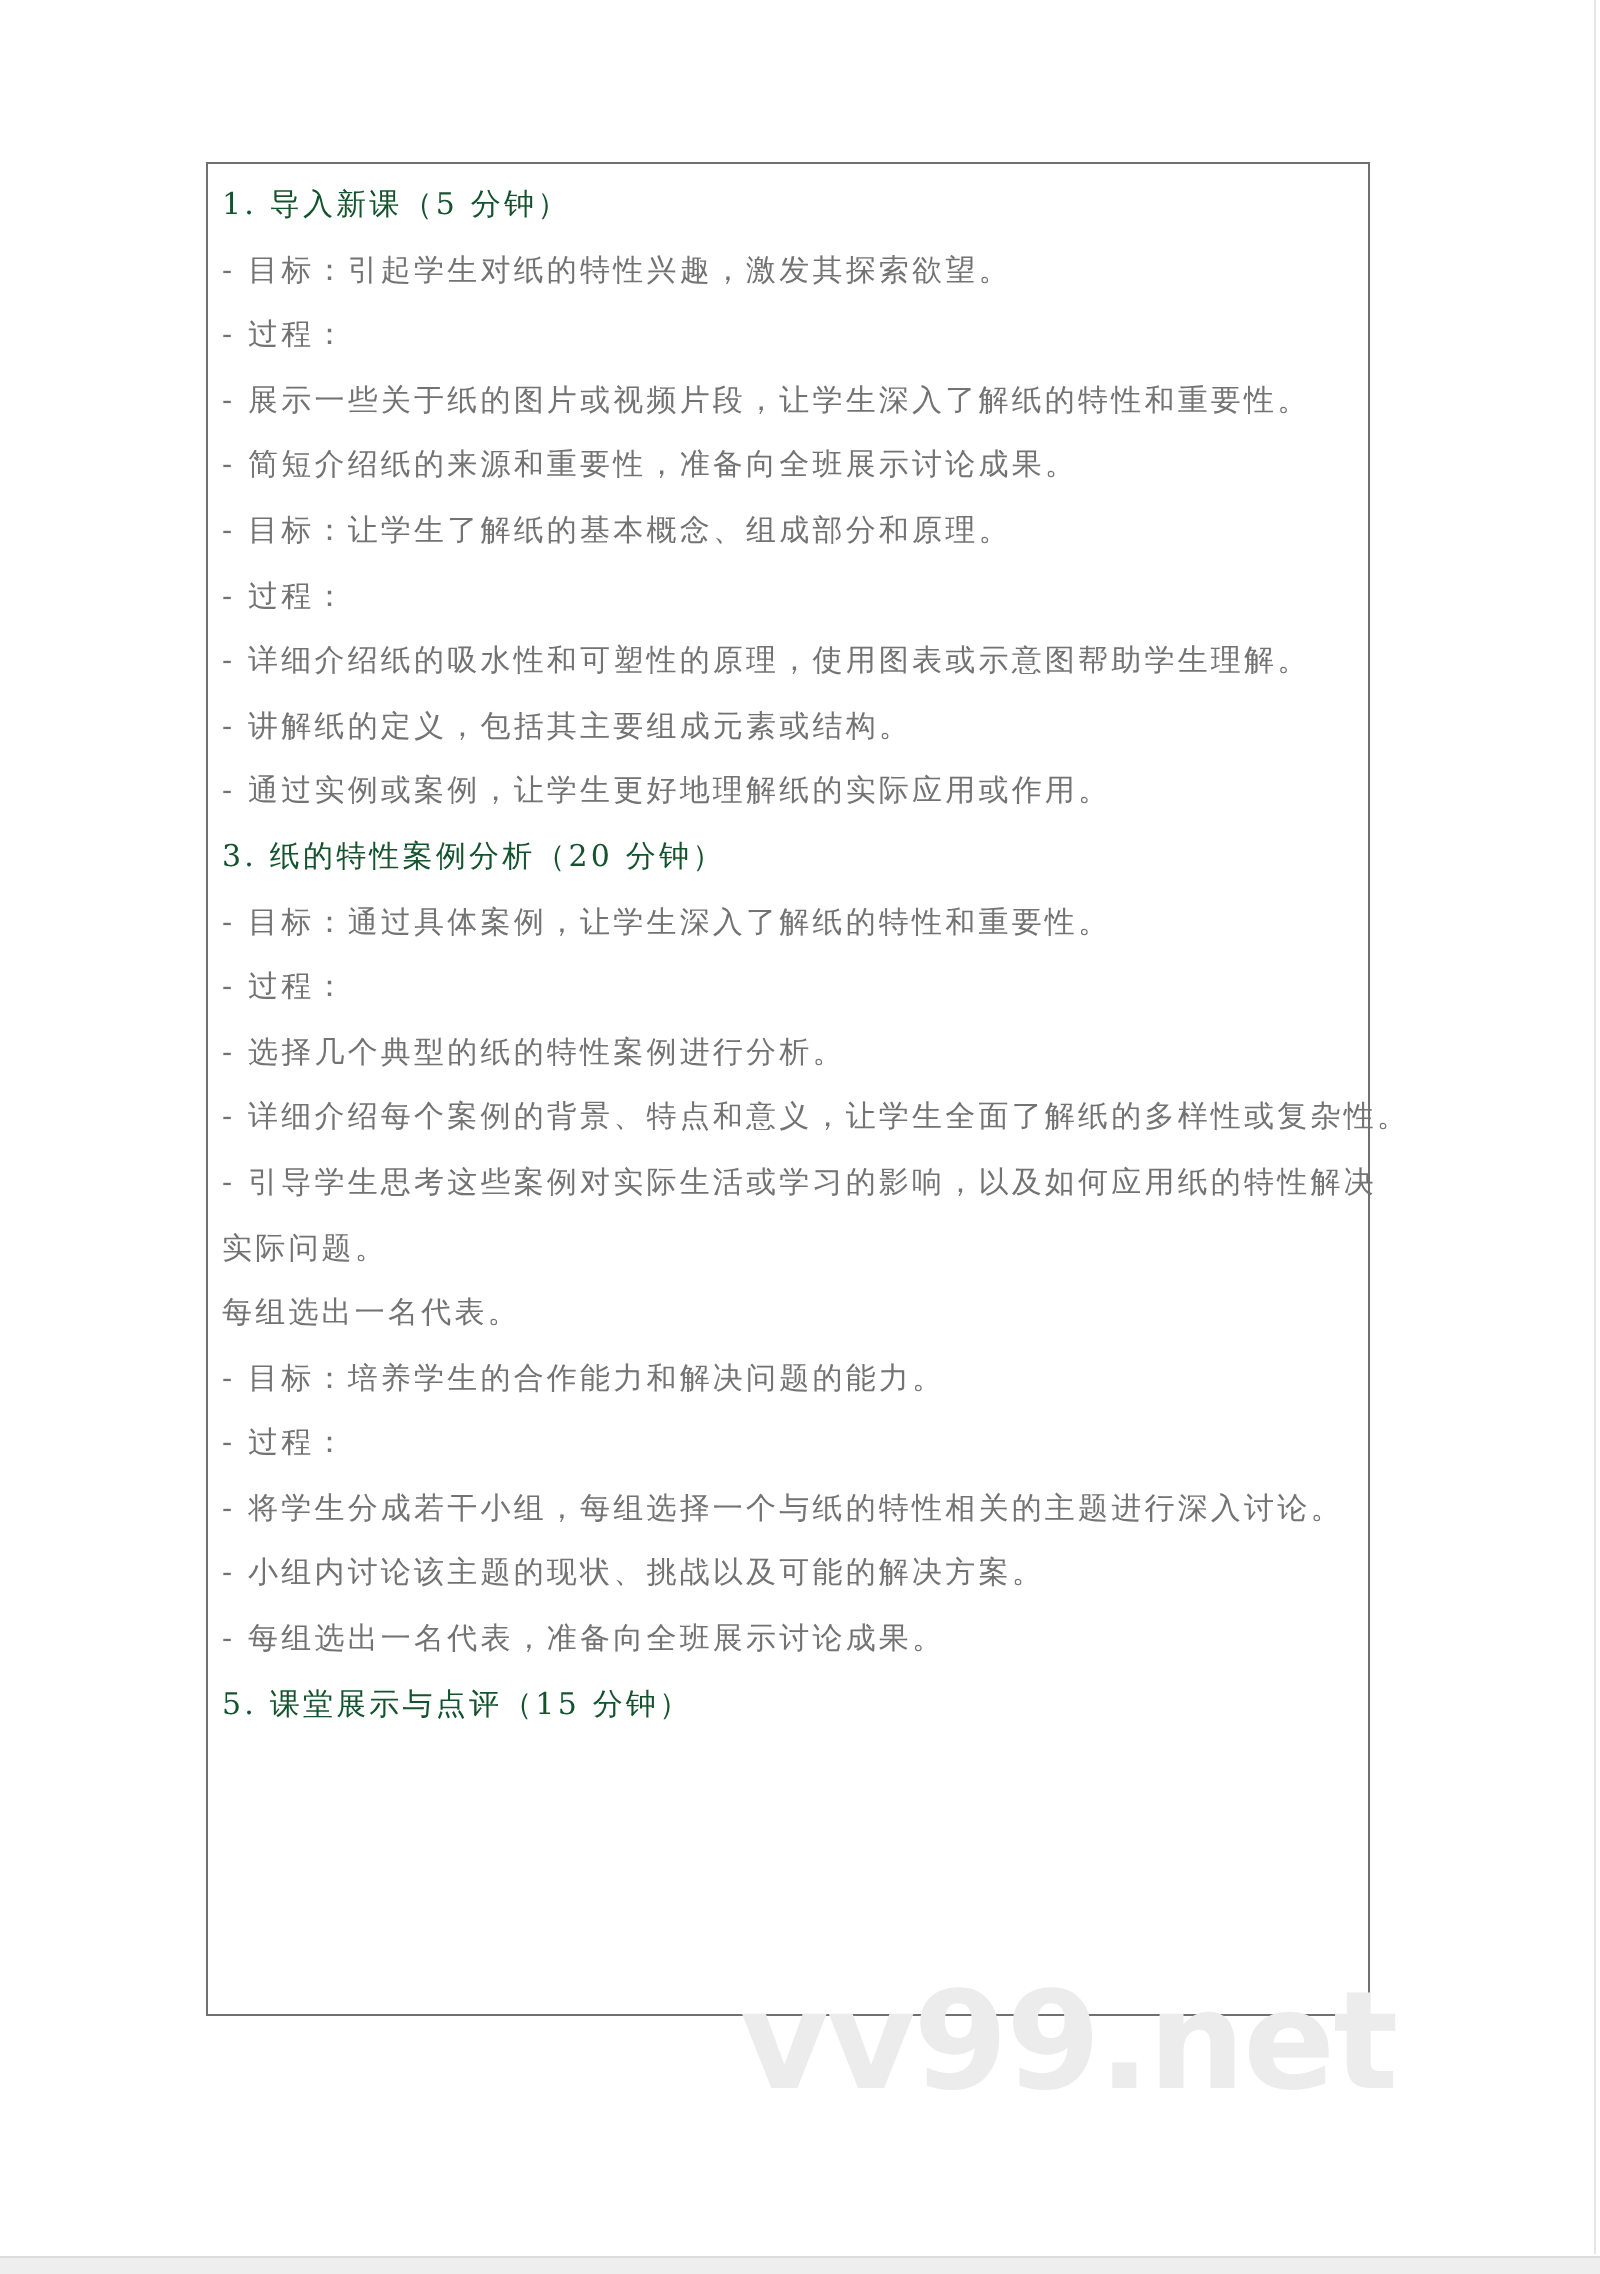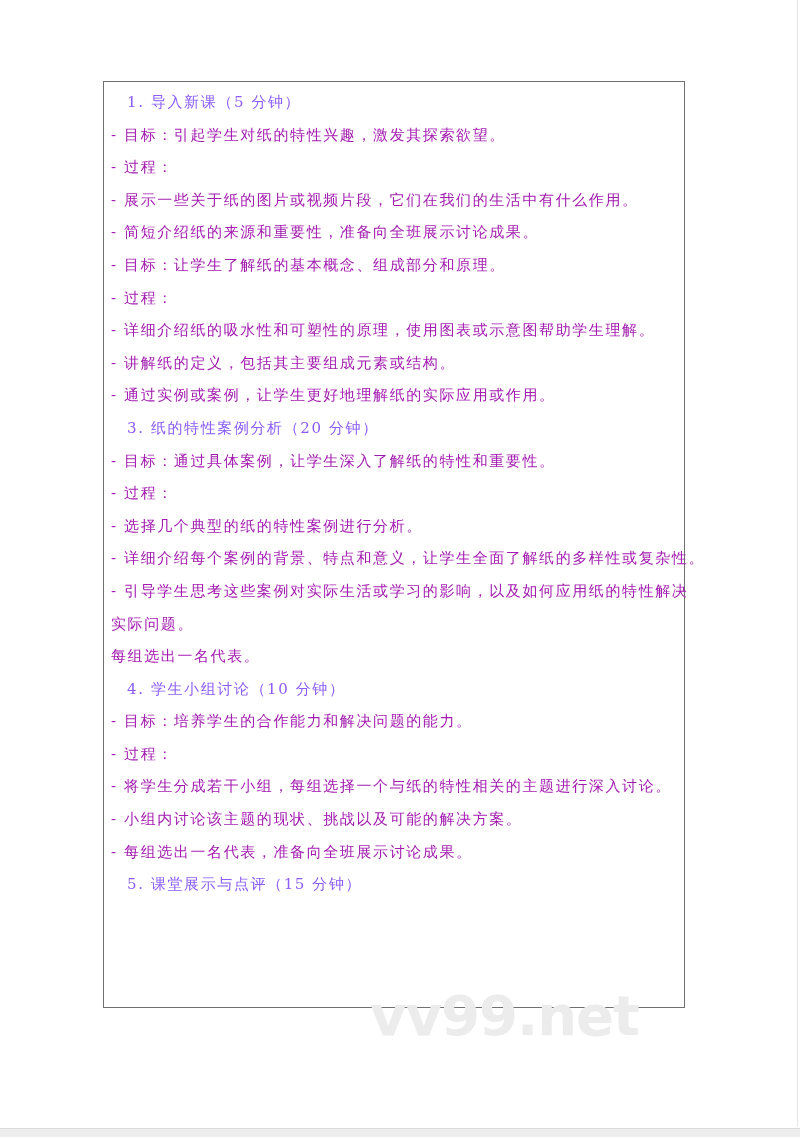--- a/index.html
+++ b/index.html
@@ -7,55 +7,54 @@
     width: 800px; height: 1137px; background: #ffffff; position: relative; overflow: hidden;
     font-family: "DejaVu Serif", "Liberation Serif", serif;
   }
   .page-edge-right { position: absolute; top: 0; right: 2px; width: 1px; height: 1127px; background: #e6e6e6; }
   .page-edge-bottom { position: absolute; left: 0; right: 0; bottom: 0; height: 8px; background: #eeeeee; border-top: 1px solid #dcdcdc; }
   .content-box {
     position: absolute; left: 103px; top: 81px; width: 582px; height: 927px;
     border: 1.5px solid #707070; box-sizing: border-box; padding: 4px 0 0 7px;
   }
   .line {
-    height: 32.6px; line-height: 32.6px; font-size: 15px; color: #a21caf;
+    height: 32.6px; line-height: 32.6px; font-size: 15px; color: #737373;
     white-space: nowrap; letter-spacing: 1.6px;
   }
-  .line.heading { color: #8b5cf6; margin-left: 16px; }
+  .line.heading { color: #14532d; }
   .watermark {
     position: absolute; left: 370px; top: 988px; font-family: "DejaVu Sans", sans-serif;
-    font-weight: bold; font-size: 56px; color: #ececec; letter-spacing: -1px; line-height: 1;
+    font-weight: bold; font-size: 68px; color: #ececec; letter-spacing: -1px; line-height: 1;
     pointer-events: none;
   }
 </style>
 </head>
 <body>
 
 <div class="page-edge-right"></div>
 
 <div class="content-box">
   <div class="line heading">1. 导入新课（5 分钟）</div>
   <div class="line">- 目标：引起学生对纸的特性兴趣，激发其探索欲望。</div>
   <div class="line">- 过程：</div>
-  <div class="line">- 展示一些关于纸的图片或视频片段，它们在我们的生活中有什么作用。</div>
+  <div class="line">- 展示一些关于纸的图片或视频片段，让学生深入了解纸的特性和重要性。</div>
   <div class="line">- 简短介绍纸的来源和重要性，准备向全班展示讨论成果。</div>
   <div class="line">- 目标：让学生了解纸的基本概念、组成部分和原理。</div>
   <div class="line">- 过程：</div>
   <div class="line">- 详细介绍纸的吸水性和可塑性的原理，使用图表或示意图帮助学生理解。</div>
   <div class="line">- 讲解纸的定义，包括其主要组成元素或结构。</div>
   <div class="line">- 通过实例或案例，让学生更好地理解纸的实际应用或作用。</div>
   <div class="line heading">3. 纸的特性案例分析（20 分钟）</div>
   <div class="line">- 目标：通过具体案例，让学生深入了解纸的特性和重要性。</div>
   <div class="line">- 过程：</div>
   <div class="line">- 选择几个典型的纸的特性案例进行分析。</div>
   <div class="line">- 详细介绍每个案例的背景、特点和意义，让学生全面了解纸的多样性或复杂性。</div>
   <div class="line">- 引导学生思考这些案例对实际生活或学习的影响，以及如何应用纸的特性解决</div>
   <div class="line">实际问题。</div>
   <div class="line">每组选出一名代表。</div>
-  <div class="line heading">4. 学生小组讨论（10 分钟）</div>
   <div class="line">- 目标：培养学生的合作能力和解决问题的能力。</div>
   <div class="line">- 过程：</div>
   <div class="line">- 将学生分成若干小组，每组选择一个与纸的特性相关的主题进行深入讨论。</div>
   <div class="line">- 小组内讨论该主题的现状、挑战以及可能的解决方案。</div>
   <div class="line">- 每组选出一名代表，准备向全班展示讨论成果。</div>
   <div class="line heading">5. 课堂展示与点评（15 分钟）</div>
 </div>
 
 <div class="watermark">vv99.net</div>
 

